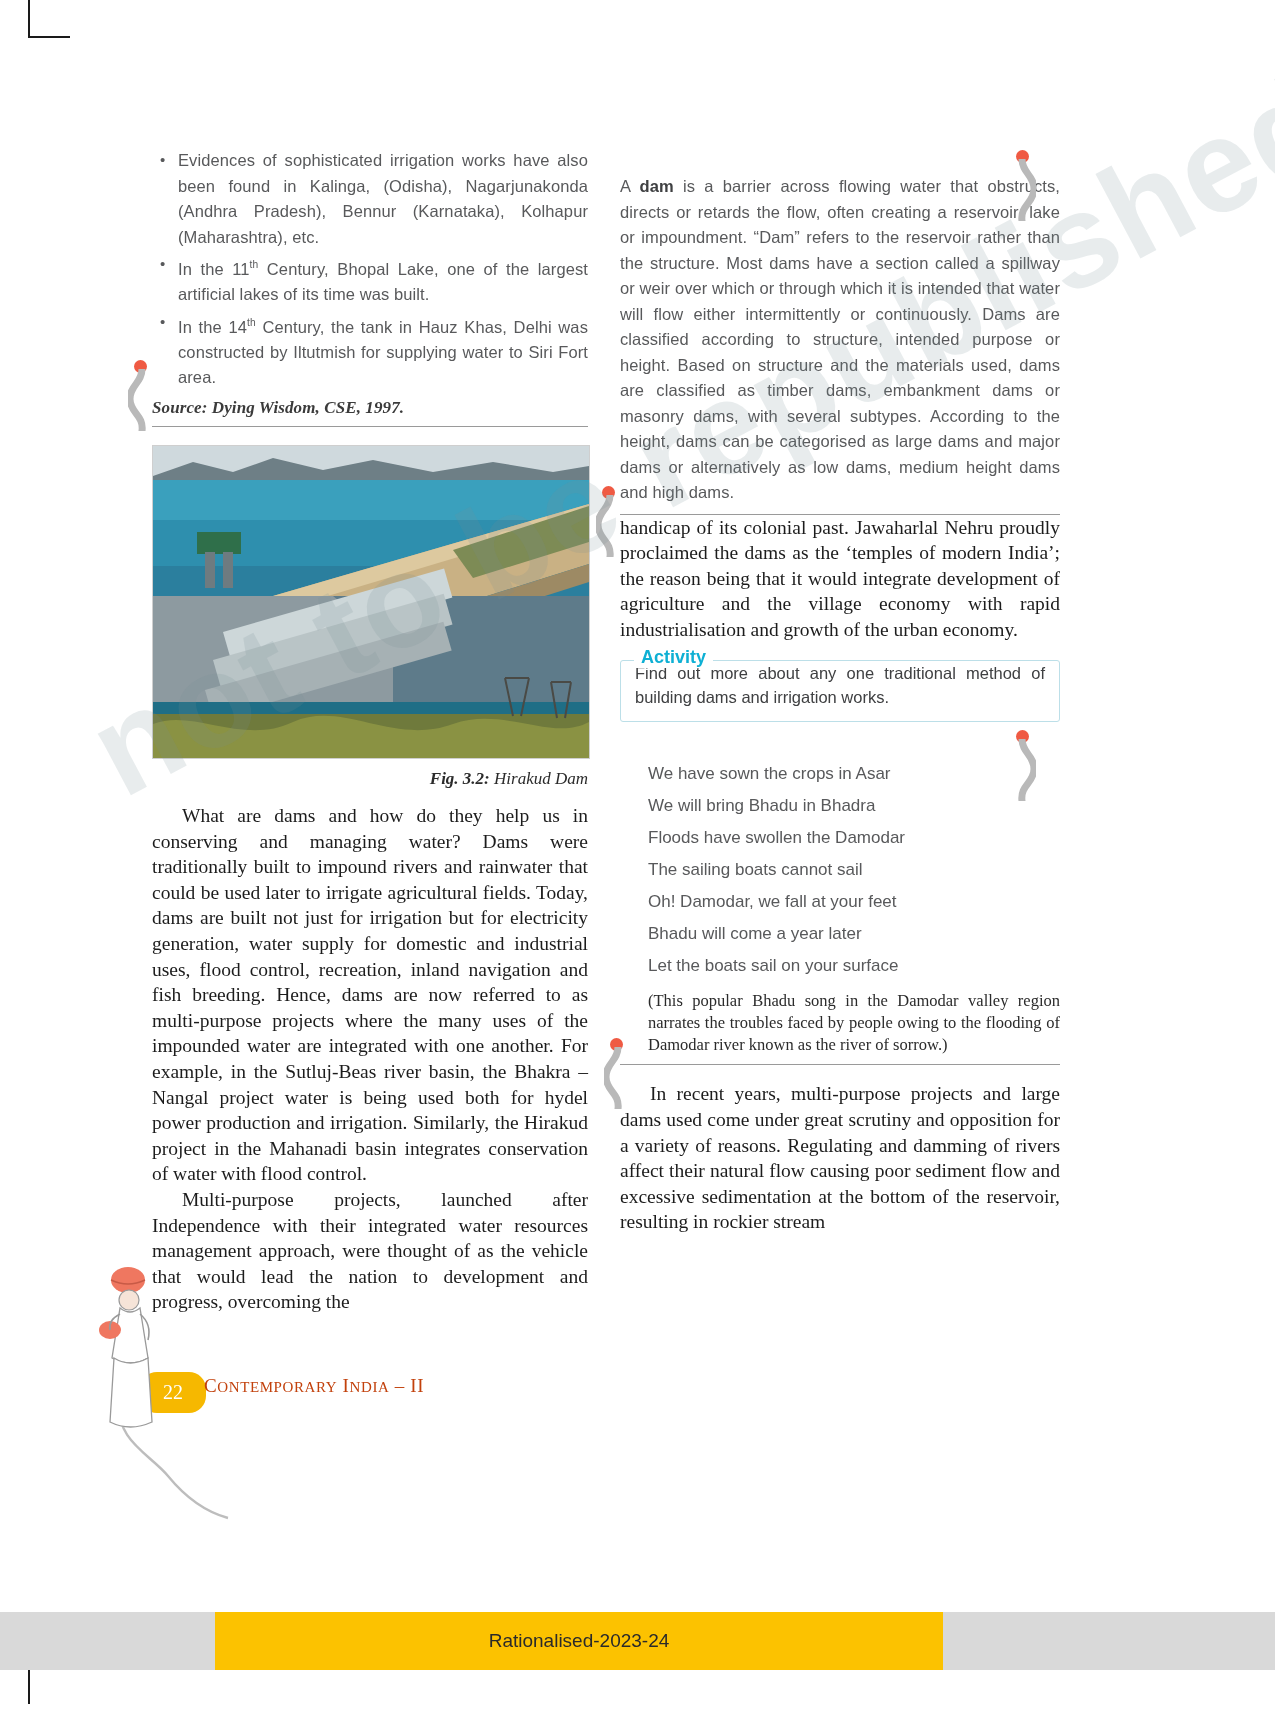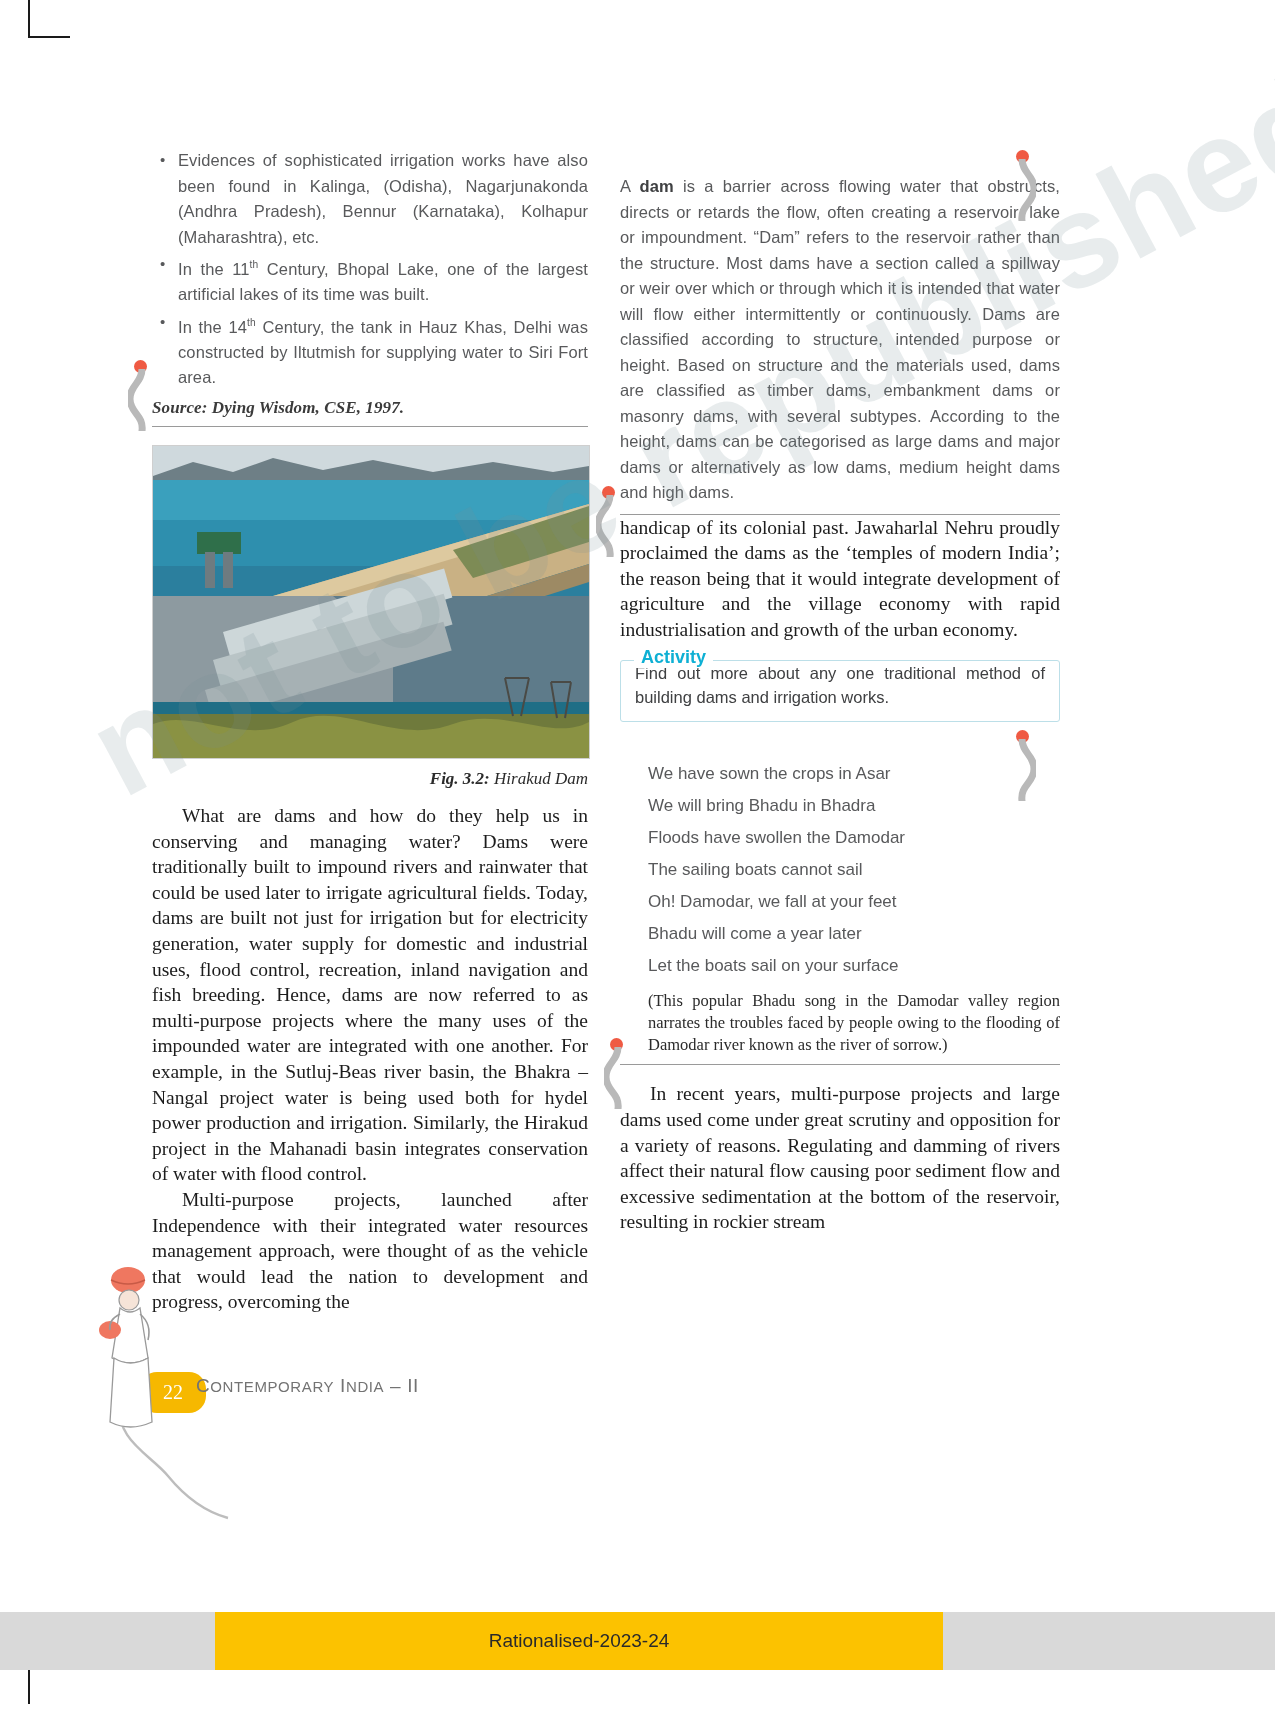--- a/index.html
+++ b/index.html
@@ -122,23 +122,23 @@
   }
 
   
   .page-num {
     position:absolute; left:140px; top:1372px;
     width:66px; height:41px; border-radius:17px; background:#f6b800;
     color:#ffffff; font-family:"Liberation Serif", serif;
     font-size:20px; display:flex; align-items:center; justify-content:center;
   }
   .book-title {
-    position:absolute; left:196px; top:1375px;
-    font-family:Liberation Sans, sans-serif; font-size:19px;
-    color:#737373; letter-spacing:.6px;
+    position:absolute; left:204px; top:1375px;
+    font-family:Liberation Serif, serif; font-size:19px;
+    color:#c2410c; letter-spacing:.6px;
   }
   .book-title .sc { font-size:15px; }
 
   .footer-bar {
     position:absolute; left:215px; bottom:40px; width:728px; height:58px;
     background:#fcc200;
     display:flex; align-items:center; justify-content:center;
   }
   .footer-strip-left {
     position:absolute; left:0; bottom:40px; width:215px; height:58px;

